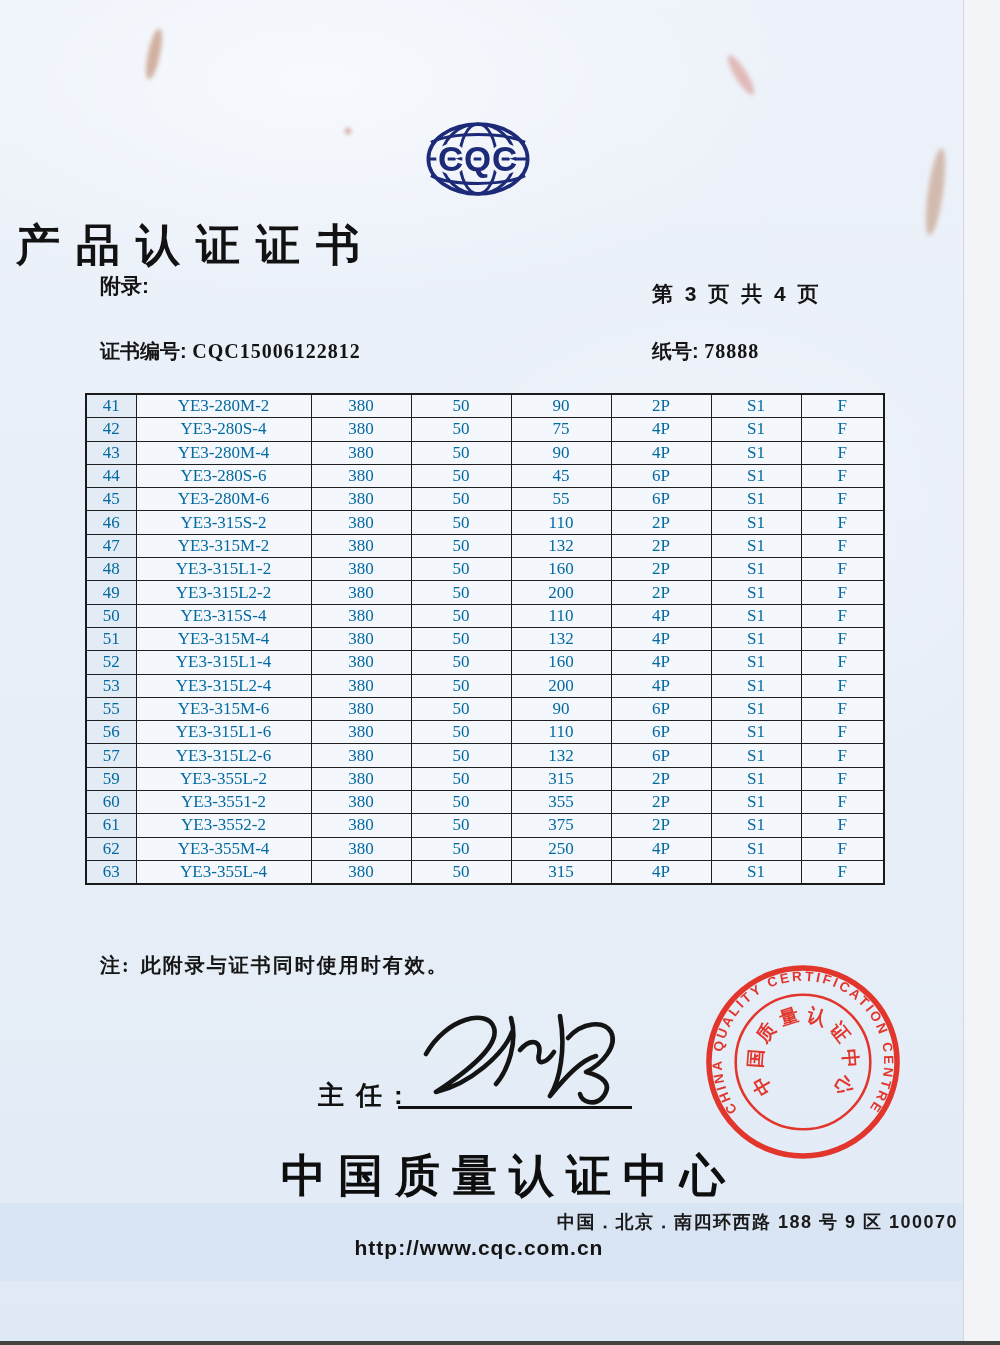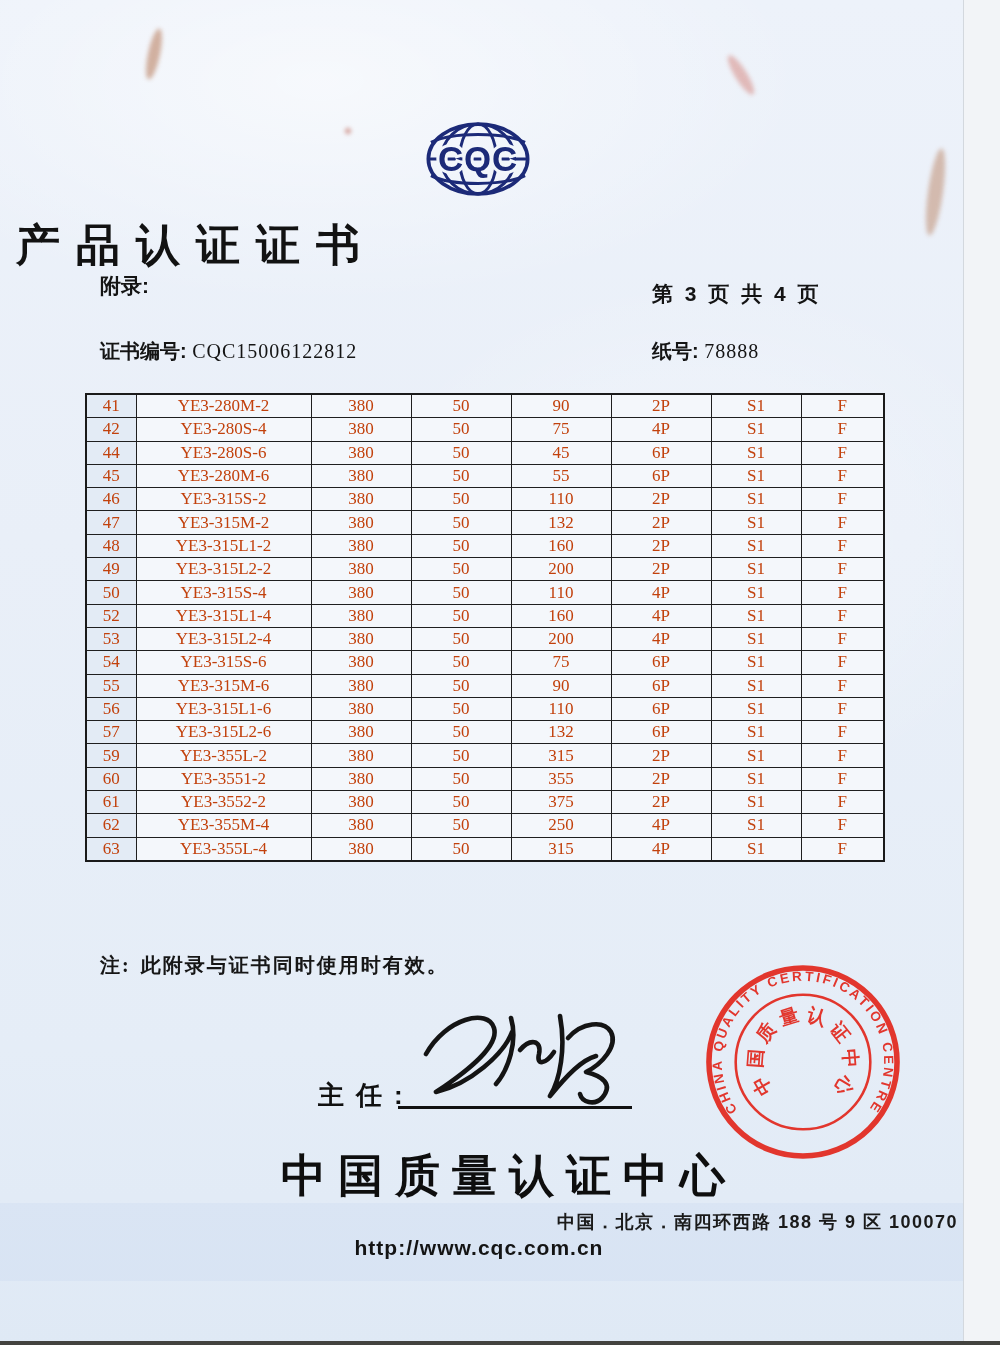--- a/index.html
+++ b/index.html
@@ -26,24 +26,24 @@
   .logo{position:absolute;left:417px;top:114px;width:122px;height:90px;}
 
   .title{position:absolute;left:0;top:216px;width:982px;
     font-size:44px;font-weight:bold;color:#121212;letter-spacing:16px;text-indent:16px;
     font-family:"Liberation Sans",sans-serif;}
 
   .hdr-appendix{position:absolute;left:100px;top:272px;font-size:21px;font-weight:bold;color:#141414;}
   .hdr-pageinfo{position:absolute;left:652px;top:280px;font-size:21px;font-weight:bold;color:#141414;letter-spacing:3px;}
   .hdr-certno{position:absolute;left:100px;top:338px;font-size:20px;font-weight:bold;color:#141414;}
   .hdr-paperno{position:absolute;left:652px;top:338px;font-size:20px;font-weight:bold;color:#141414;}
-  .mono-val{font-family:"Liberation Serif",serif;font-weight:normal;letter-spacing:1px;}
+  .mono-val{font-family:"Liberation Serif",serif;font-weight:bold;letter-spacing:1px;}
 
   table.appx{position:absolute;left:85px;top:393px;width:798px;border-collapse:collapse;
-    font-family:"Liberation Serif",serif;font-size:17px;color:#c2410c;table-layout:fixed;}
+    font-family:"Liberation Serif",serif;font-size:17px;color:#0369a1;table-layout:fixed;}
   table.appx td{border:1.6px solid #1f1f1f;text-align:center;padding:0;height:22.3px;
     line-height:22px;background:#f4f7fb;overflow:hidden;white-space:nowrap;}
   table.appx td.col-num{background:#e3ebf5;}
   table.appx{border:2px solid #1a1a1a;}
 
   .note{position:absolute;left:100px;top:952px;font-size:20px;color:#161616;
     font-family:"Liberation Serif",serif;font-weight:600;letter-spacing:2px;}
   .note .note-label{margin-right:10px;}
 
   .director-label{position:absolute;left:318px;top:1078px;font-size:26px;font-weight:bold;
@@ -126,20 +126,30 @@
           <td class="col-num">42</td>
           <td>YE3-280S-4</td>
           <td>380</td>
           <td>50</td>
           <td>75</td>
           <td>4P</td>
           <td>S1</td>
           <td>F</td>
         </tr>
         <tr>
+          <td class="col-num">43</td>
+          <td>YE3-280M-4</td>
+          <td>380</td>
+          <td>50</td>
+          <td>90</td>
+          <td>4P</td>
+          <td>S1</td>
+          <td>F</td>
+        </tr>
+        <tr>
           <td class="col-num">44</td>
           <td>YE3-280S-6</td>
           <td>380</td>
           <td>50</td>
           <td>45</td>
           <td>6P</td>
           <td>S1</td>
           <td>F</td>
         </tr>
         <tr>
@@ -196,46 +206,46 @@
           <td class="col-num">50</td>
           <td>YE3-315S-4</td>
           <td>380</td>
           <td>50</td>
           <td>110</td>
           <td>4P</td>
           <td>S1</td>
           <td>F</td>
         </tr>
         <tr>
+          <td class="col-num">51</td>
+          <td>YE3-315M-4</td>
+          <td>380</td>
+          <td>50</td>
+          <td>132</td>
+          <td>4P</td>
+          <td>S1</td>
+          <td>F</td>
+        </tr>
+        <tr>
           <td class="col-num">52</td>
           <td>YE3-315L1-4</td>
           <td>380</td>
           <td>50</td>
           <td>160</td>
           <td>4P</td>
           <td>S1</td>
           <td>F</td>
         </tr>
         <tr>
           <td class="col-num">53</td>
           <td>YE3-315L2-4</td>
           <td>380</td>
           <td>50</td>
           <td>200</td>
           <td>4P</td>
-          <td>S1</td>
-          <td>F</td>
-        </tr>
-        <tr>
-          <td class="col-num">54</td>
-          <td>YE3-315S-6</td>
-          <td>380</td>
-          <td>50</td>
-          <td>75</td>
-          <td>6P</td>
           <td>S1</td>
           <td>F</td>
         </tr>
         <tr>
           <td class="col-num">55</td>
           <td>YE3-315M-6</td>
           <td>380</td>
           <td>50</td>
           <td>90</td>
           <td>6P</td>

